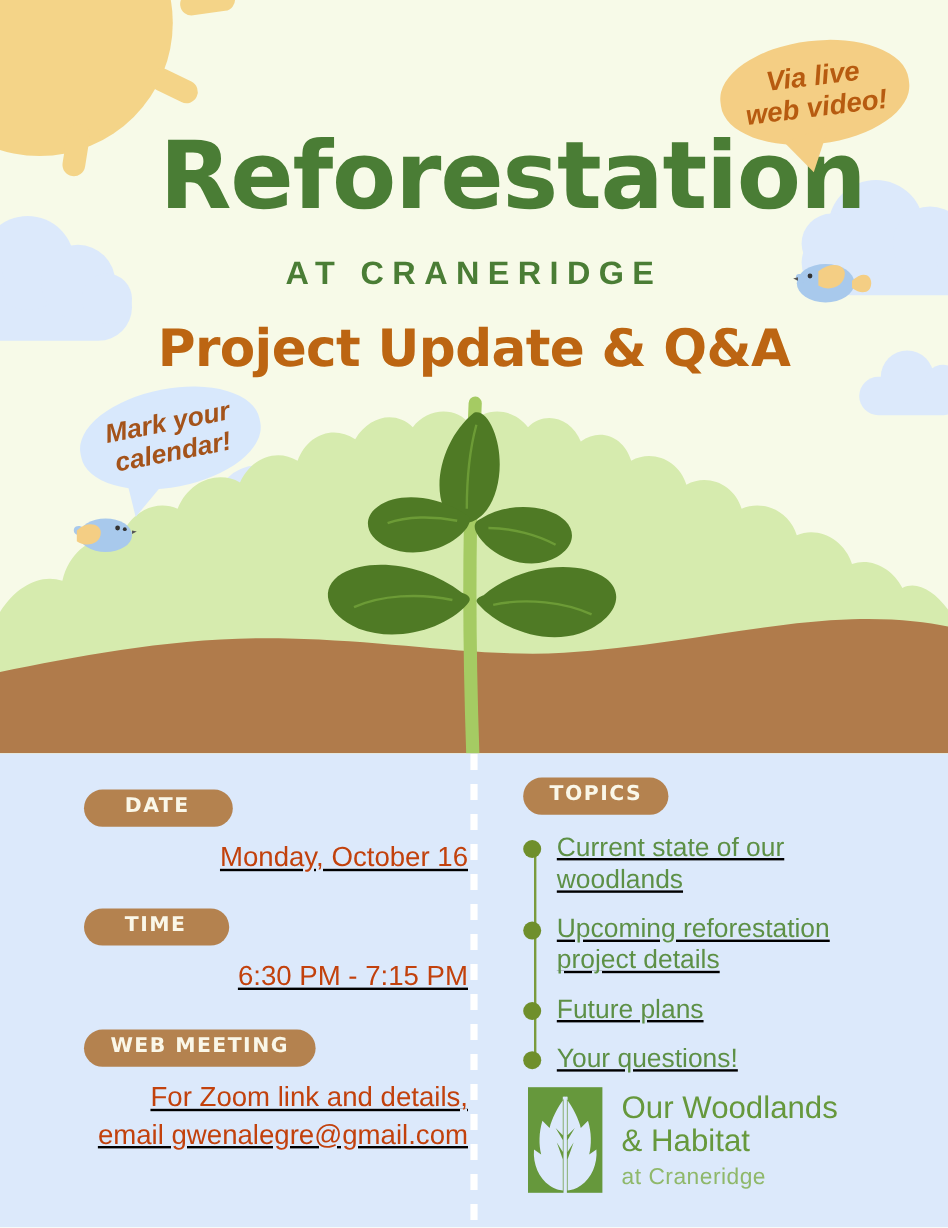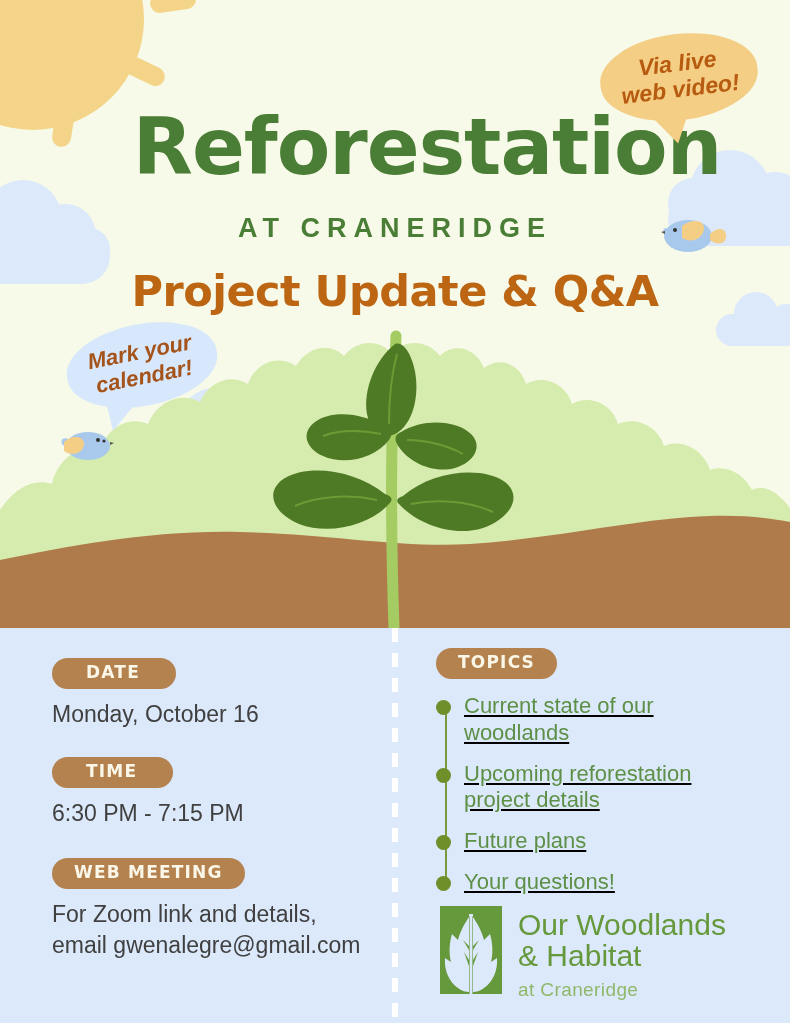--- a/index.html
+++ b/index.html
@@ -196,44 +196,45 @@
     position: absolute;
     left: 392px; top: 628px;
     width: 6px; height: 395px;
     background-image: repeating-linear-gradient(
       to bottom,
       #FFFFFF 0px, #FFFFFF 14px,
       rgba(255,255,255,0) 14px, rgba(255,255,255,0) 25px
     );
   }
 
-  .col-left  { position: absolute; left: 52px;  top: 658px; width: 320px; }
+  .col-left  { position: absolute; left: 70px;  top: 658px; width: 320px; text-decoration: underline; }
   .col-right { position: absolute; left: 436px; top: 648px; width: 320px; text-decoration: underline; }
 
   .pill {
     display: inline-block;
     background: #B4824F;
     color: #FAF7E8;
     border-radius: 24px;
     font-family: "DejaVu Sans", sans-serif;
     font-weight: 700;
     font-size: 17px;
     letter-spacing: 1.2px;
     padding: 6px 22px 7px 22px;
     line-height: 1.05;
   }
   .pill.date-pill { padding-left: 34px; padding-right: 36px; }
   .pill.time-pill { padding-left: 34px; padding-right: 36px; }
 
   .body-text {
-    color: #404040;
+    color: #c2410c;
     font-family: "Liberation Sans", sans-serif;
     font-size: 23px;
     line-height: 1.32;
     margin-top: 10px;
+    text-align: right;
   }
 
   
   .topics { position: relative; margin-top: 14px; padding-left: 0; }
   .topic-line {
     position: absolute;
     left: 9px; top: 14px;
     width: 2px;
     height: 176px;
     background: #7A9B3C;
@@ -270,21 +271,21 @@
   .logo-mark {
     position: relative;
     width: 62px; height: 88px;
     background: #66983C;
     flex: 0 0 auto;
   }
   .logo-text { margin-left: 16px; padding-top: 4px; }
   .logo-name {
     color: #66983C;
     font-family: "Liberation Sans", sans-serif;
-    font-size: 30px;
+    font-size: 26px;
     line-height: 1.03;
     white-space: pre-line;
   }
   .logo-sub {
     color: #8FB86B;
     font-family: "Liberation Sans", sans-serif;
     font-size: 19px;
     margin-top: 7px;
     letter-spacing: 0.4px;
   }

